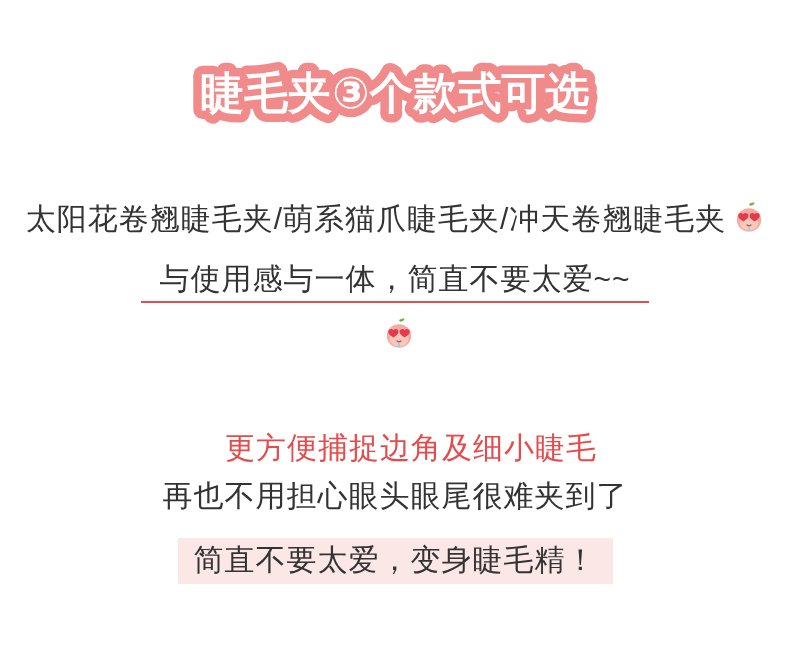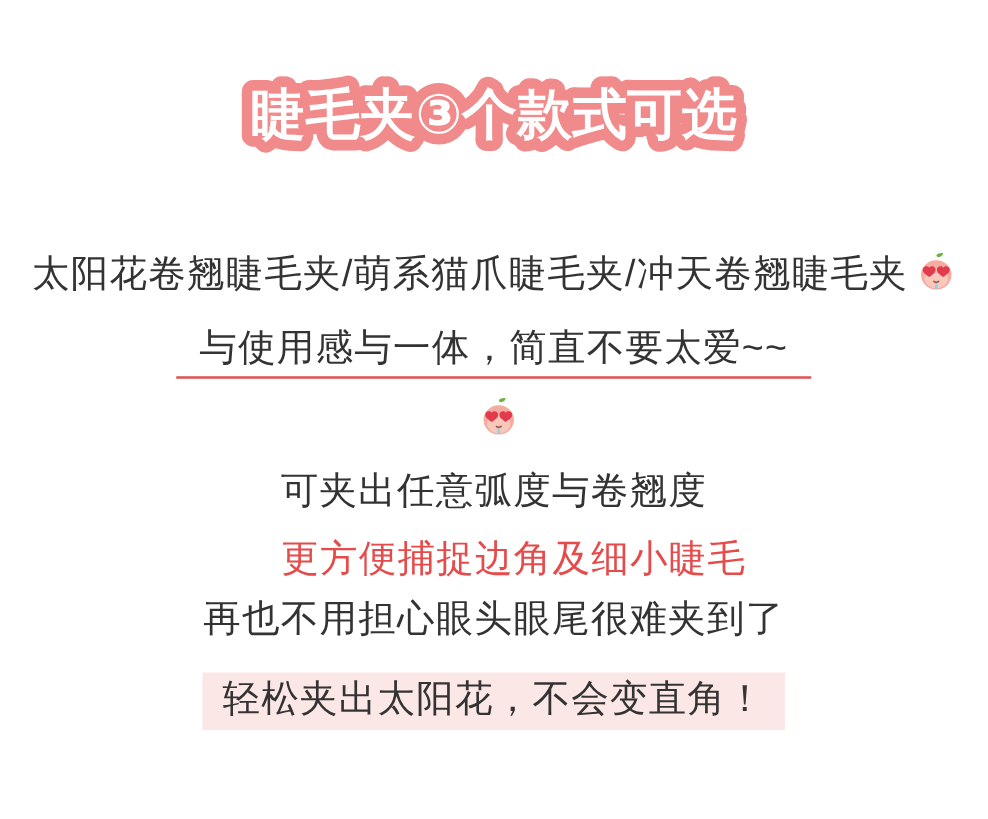--- a/index.html
+++ b/index.html
@@ -88,29 +88,26 @@
         <ellipse cx="16" cy="19" rx="13" ry="12.5" fill="#f5ab9f"></ellipse>
         <ellipse cx="16" cy="22" rx="10" ry="8.5" fill="#f9c8ba"></ellipse>
         <path d="M10,13 C8.2,10.6 4.5,12 4.5,14.8 C4.5,17.2 7.5,19 10,20.8 C12.5,19 15.5,17.2 15.5,14.8 C15.5,12 11.8,10.6 10,13 Z" fill="#e23b4e"></path>
         <path d="M22,13 C20.2,10.6 16.5,12 16.5,14.8 C16.5,17.2 19.5,19 22,20.8 C24.5,19 27.5,17.2 27.5,14.8 C27.5,12 23.8,10.6 22,13 Z" fill="#e23b4e"></path>
         <path d="M14,24.5 q2,1.8 4,0" stroke="#9c5b55" stroke-width="1.4" fill="none" stroke-linecap="round"></path>
         <path d="M16,26 q-2.4,3.6 0,5.4 q2.4,-1.8 0,-5.4 Z" fill="#8fd0f0"></path>
       </svg>
     </span>
   </div>
 
-  <div class="text-line line-4">
-    <span>可夹出任意弧度与卷翘度</span>
-  </div>
 
   <div class="text-line line-5">
     <span>更方便捕捉边角及细小睫毛</span>
   </div>
 
   <div class="text-line line-6">
     <span>再也不用担心眼头眼尾很难夹到了</span>
   </div>
 
   <div class="text-line line-7">
-    <span class="highlight-span">轻松夹出太阳花，不会变直角！</span>
+    <span class="highlight-span">简直不要太爱，变身睫毛精！</span>
   </div>
 
 </div>
 
 </body></html>

